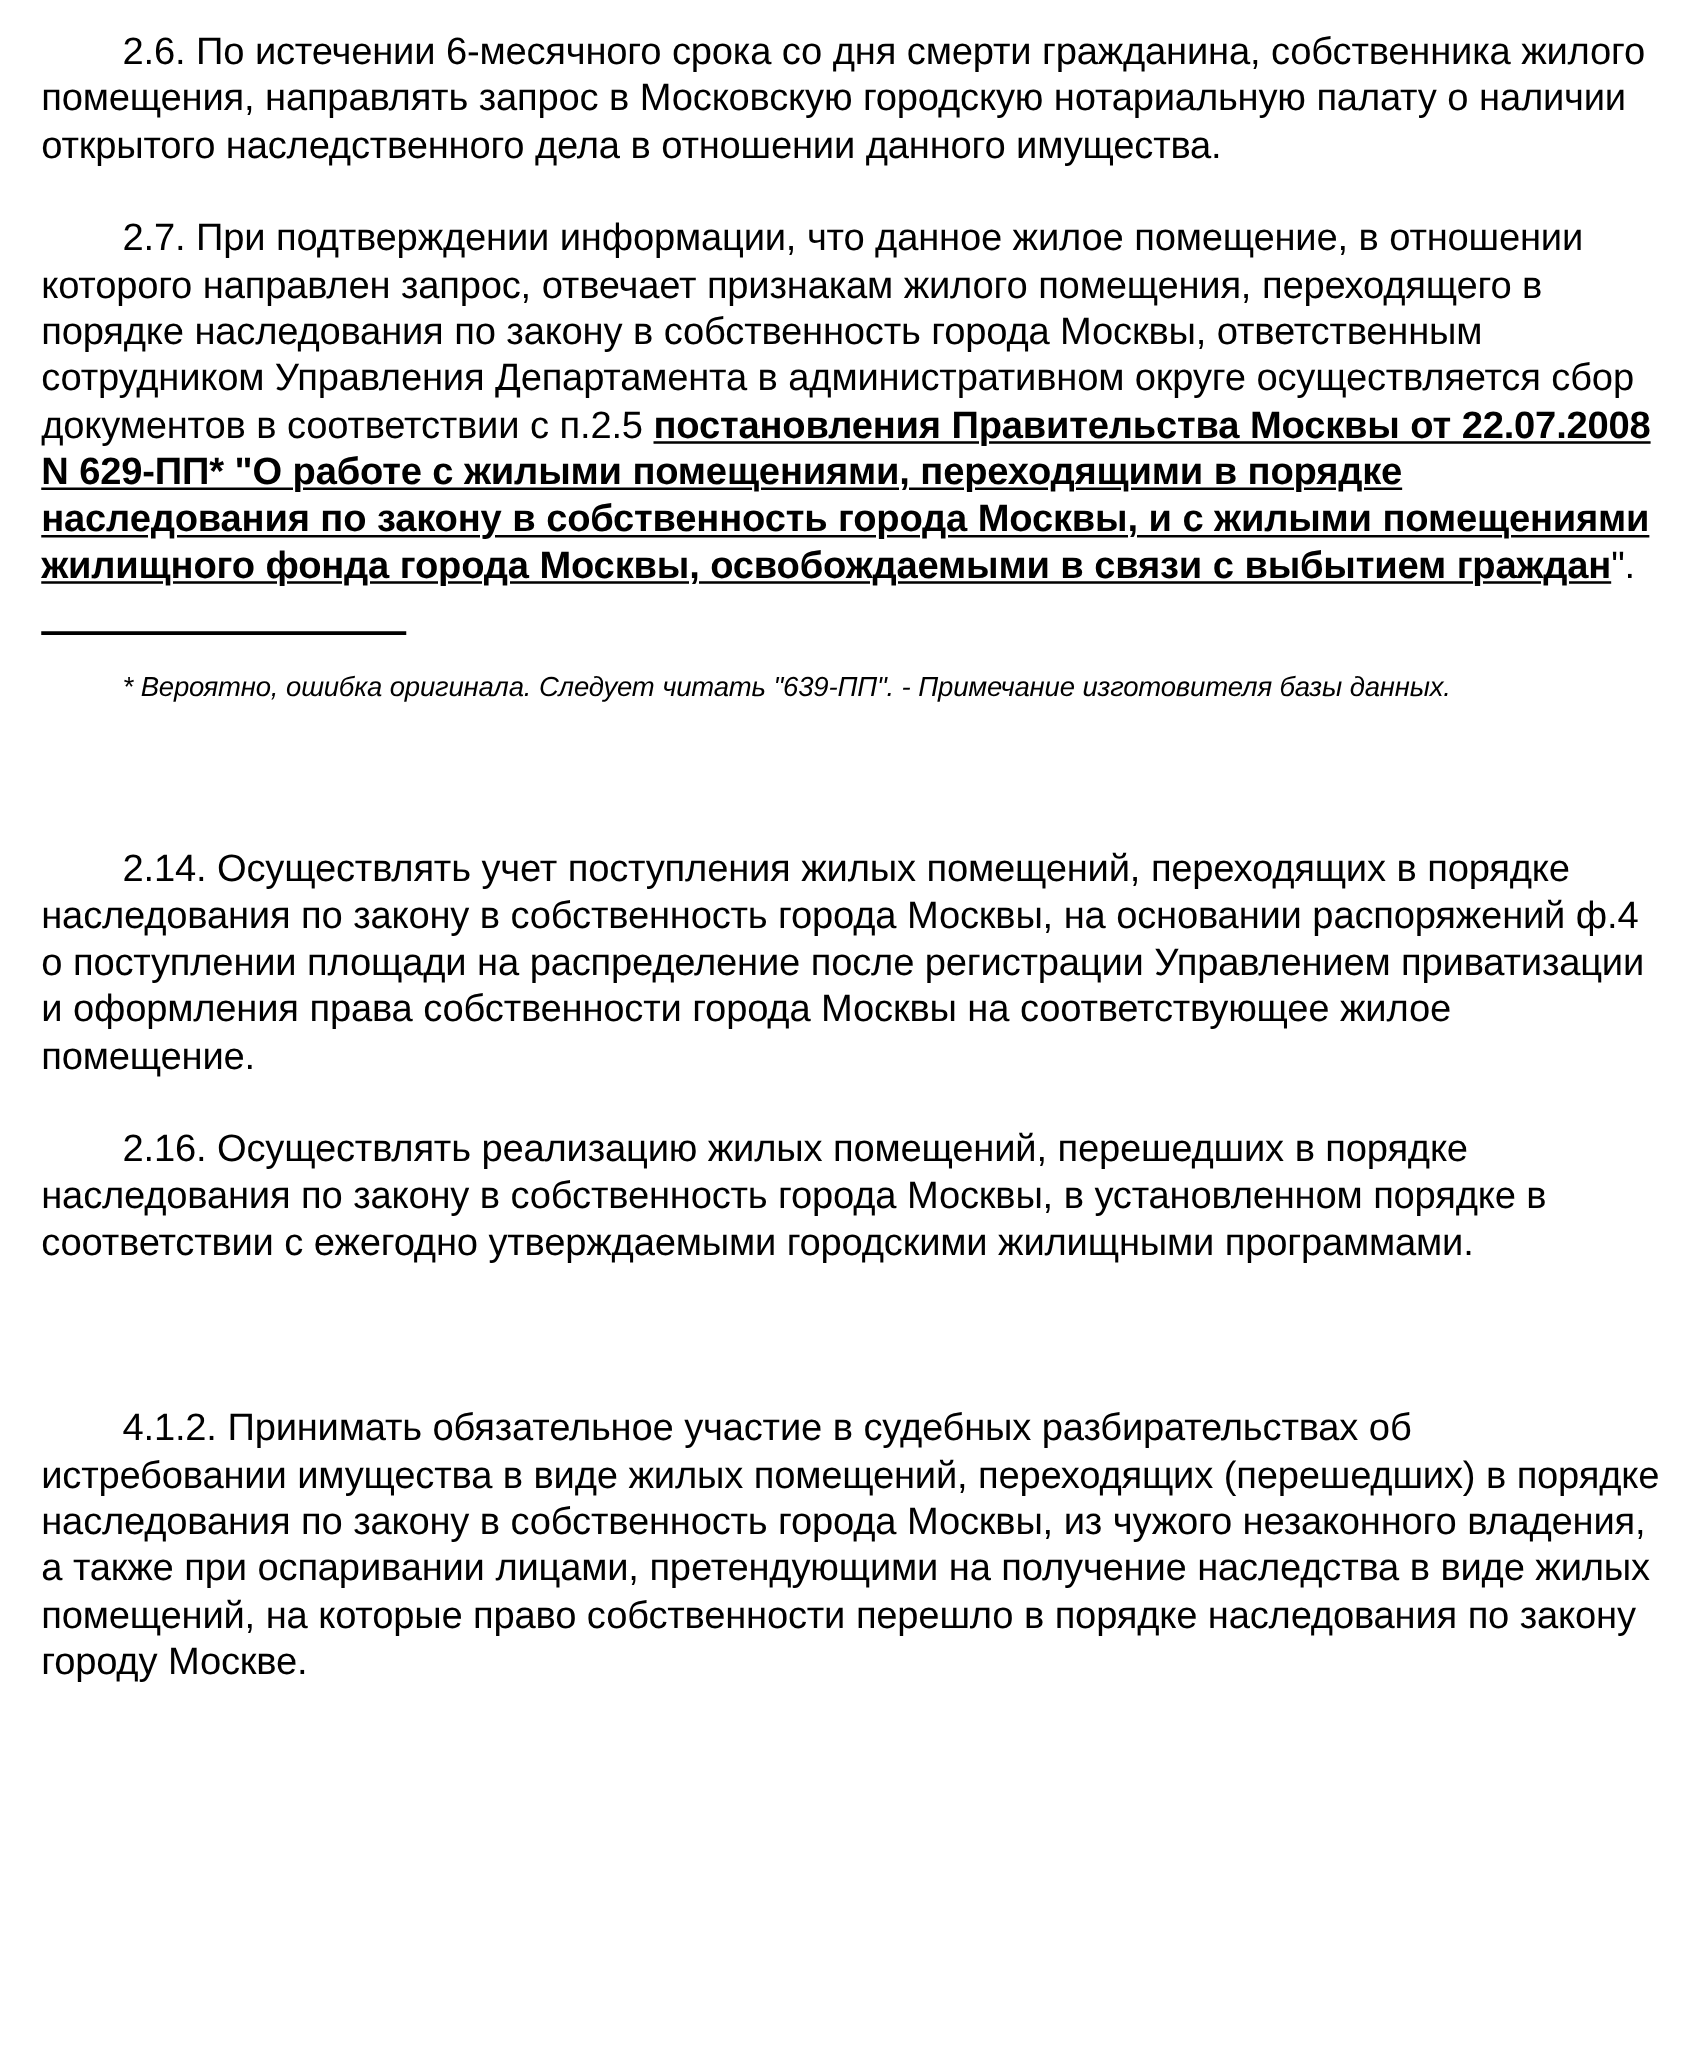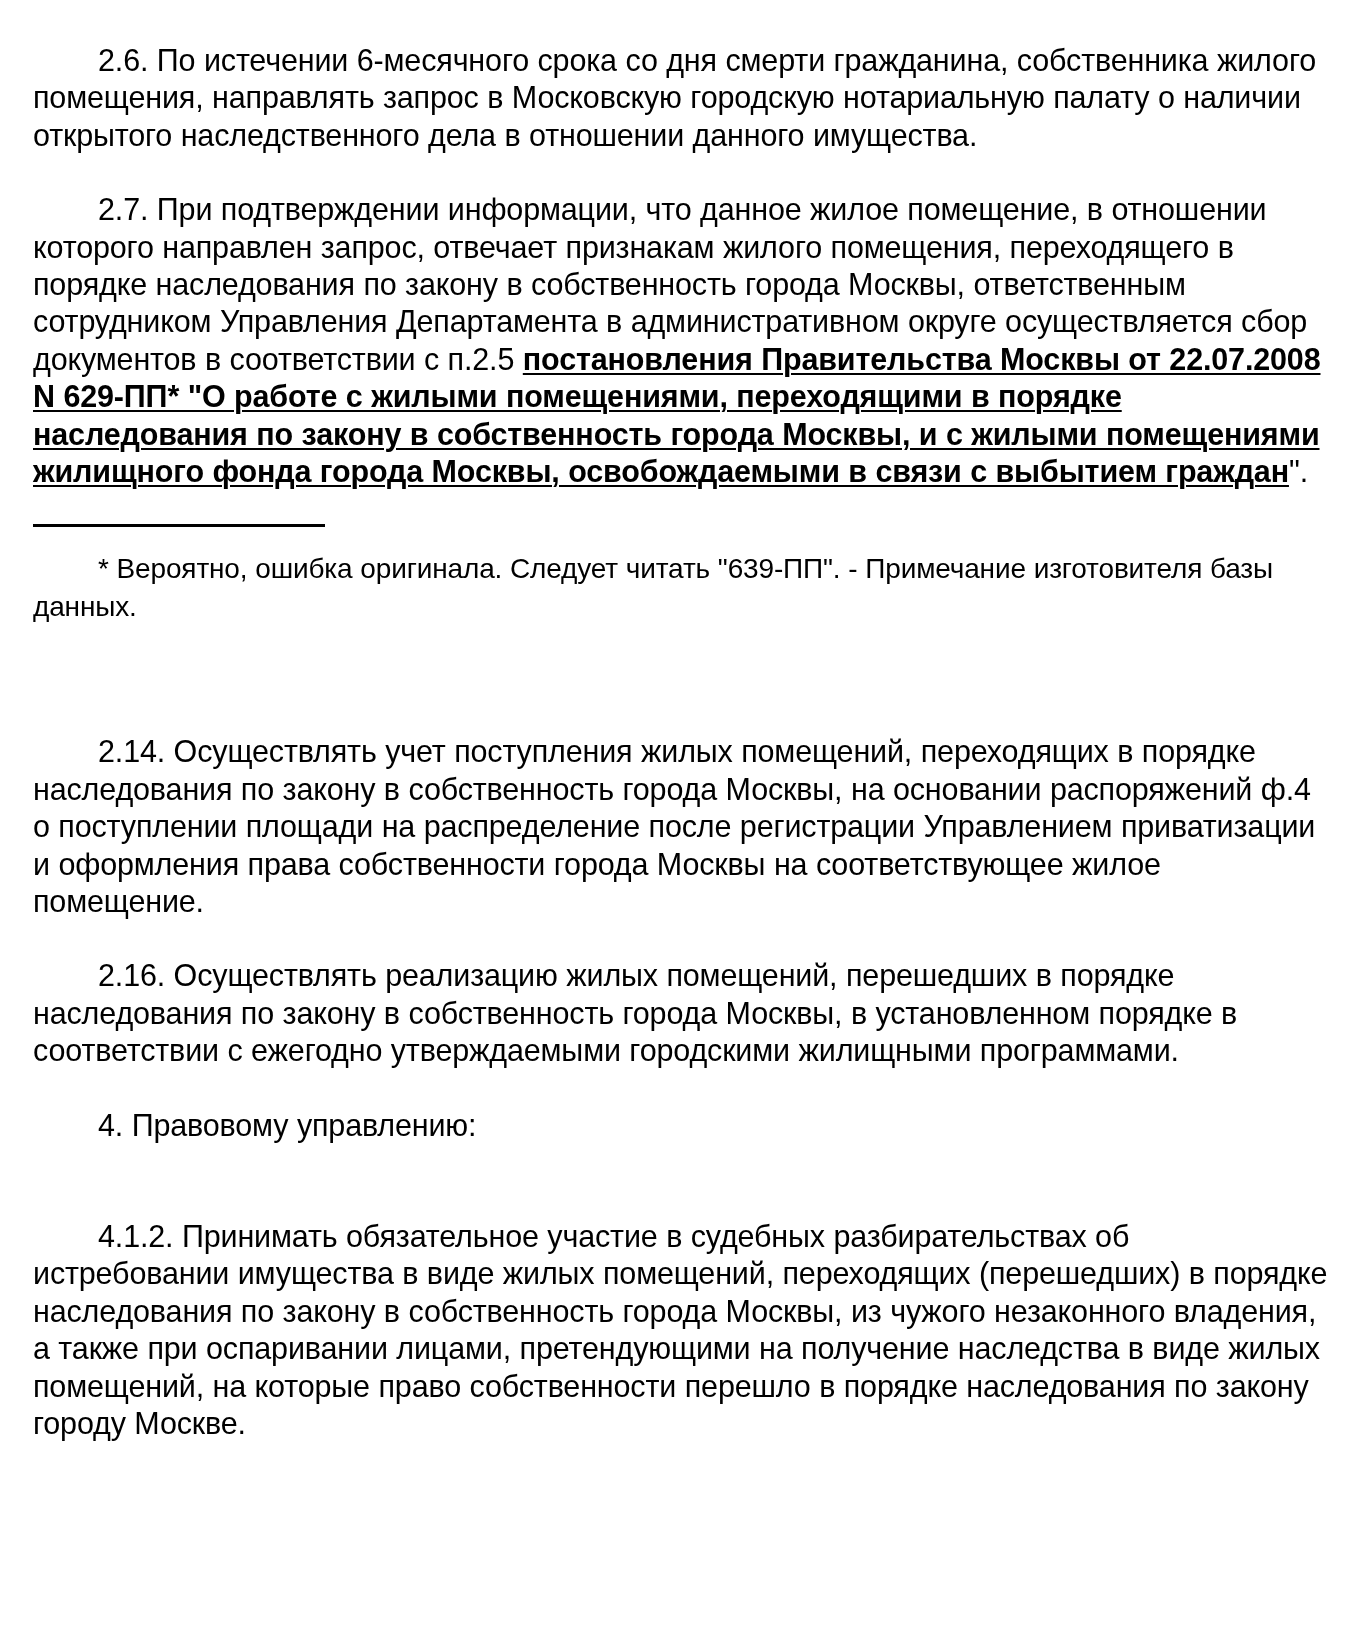--- a/index.html
+++ b/index.html
@@ -13,21 +13,21 @@
     height: 1637px;
     font-family: "Liberation Sans", "DejaVu Sans", sans-serif;
     color: #000000;
     overflow: hidden;
   }
   .page {
     position: relative;
     width: 1361px;
     height: 1637px;
     box-sizing: border-box;
-    padding: 42px 33px 0 33px;
+    padding: 23px 33px 0 33px;
     background: #ffffff;
   }
   .doc-body {
     font-size: 30.5px;
     line-height: 37.4px;
     text-align: left;
     letter-spacing: -0.15px;
     word-spacing: 0.2px;
   }
   p.para {
@@ -53,22 +53,23 @@
   .fn-rule {
     width: 292px;
     height: 0;
     border: 0;
     border-top: 3px solid #000;
     margin: 14px 0 0 0;
   }
   .footnote {
     margin: 0;
     text-indent: 65px;
-    font-size: 28px;
+    font-size: 22px;
     line-height: 37.4px;
+    font-style: italic;
   }
 </style>
 </head>
 <body>
 
 <div class="page">
   <div class="doc-body">
 
     <p class="para">2.6. По истечении 6-месячного срока со дня смерти гражданина, собственника жилого помещения, направлять запрос в Московскую городскую нотариальную палату о наличии открытого наследственного дела в отношении данного имущества.</p>
 
@@ -87,21 +88,20 @@
     <div class="gap-big"></div>
 
     <p class="para">2.14. Осуществлять учет поступления жилых помещений, переходящих в порядке наследования по закону в собственность города Москвы, на основании распоряжений ф.4 о поступлении площади на распределение после регистрации Управлением приватизации и оформления права собственности города Москвы на соответствующее жилое помещение.</p>
 
     <div class="gap-1"></div>
 
     <p class="para">2.16. Осуществлять реализацию жилых помещений, перешедших в порядке наследования по закону в собственность города Москвы, в установленном порядке в соответствии с ежегодно утверждаемыми городскими жилищными программами.</p>
 
     <div class="gap-1"></div>
 
-    <p class="para">4. Правовому управлению:</p>
 
     <div class="gap-1"></div>
 
 
     <div class="gap-1"></div>
 
     <p class="para">4.1.2. Принимать обязательное участие в судебных разбирательствах об истребовании имущества в виде жилых помещений, переходящих (перешедших) в порядке наследования по закону в собственность города Москвы, из чужого незаконного владения, а также при оспаривании лицами, претендующими на получение наследства в виде жилых помещений, на которые право собственности перешло в порядке наследования по закону городу Москве.</p>
 
   </div>
 </div>

